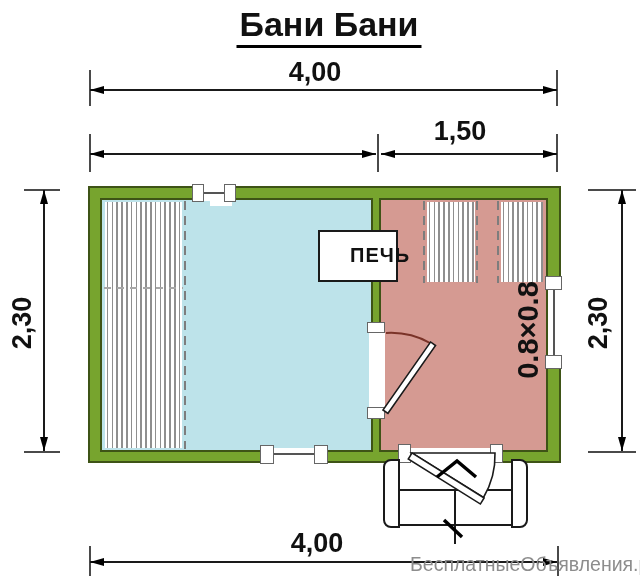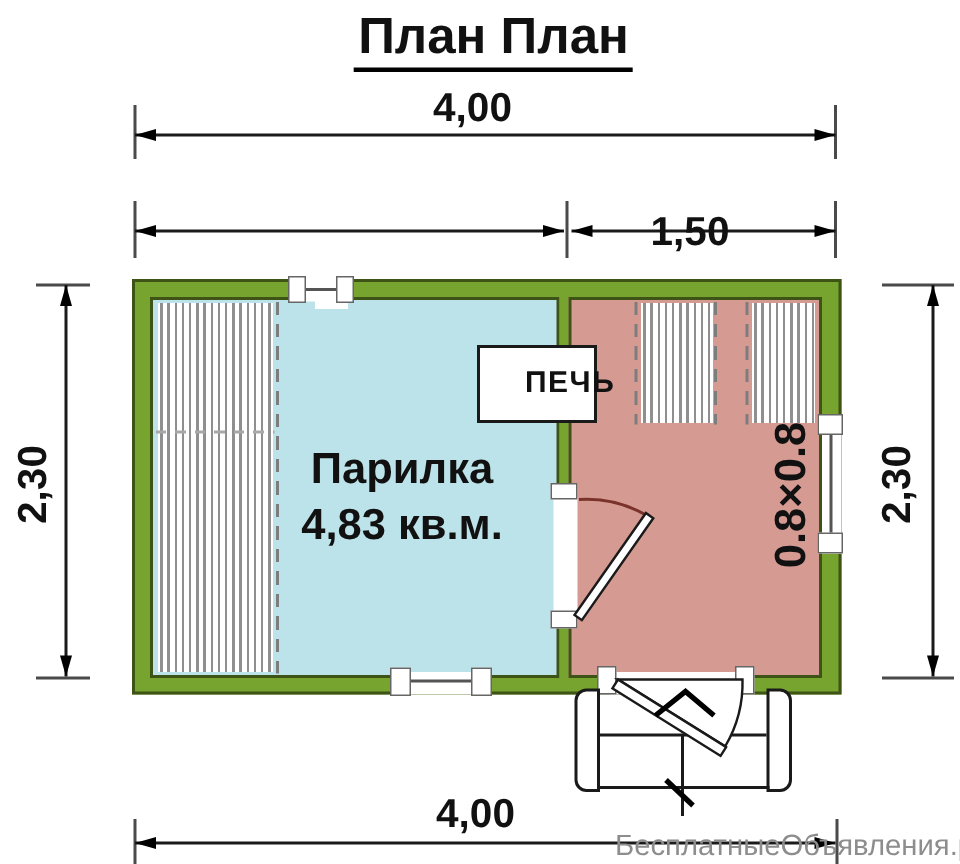--- a/index.html
+++ b/index.html
@@ -35,39 +35,39 @@
   .room-label{font-weight:bold;text-align:center;transform:translate(-50%,-50%);white-space:nowrap;}
   .rail{box-sizing:border-box;background:#ffffff;border:2px solid #1a1a1a;}
   .pline{background:#1a1a1a;}
   .watermark{font-size:19.5px;color:#8D8D8D;white-space:nowrap;}
 </style>
 </head>
 <body>
 
 <div class="stage">
 
-  <div class="abs title" style="left:329px;top:5px;">План План</div>
+  <div class="abs title" style="left:329px;top:5px;">Бани Бани</div>
 
   <div class="abs tickv" style="left:89px;top:70px;height:36px;"></div>
   <div class="abs tickv" style="left:556px;top:70px;height:36px;"></div>
   <div class="abs hline" style="left:90px;top:89px;width:467px;"></div>
   <div class="abs arrL" style="left:90px;top:85.5px;"></div>
   <div class="abs arrR" style="left:543px;top:85.5px;"></div>
   <div class="abs dim-label" style="left:315px;top:72px;">4,00</div>
 
   <div class="abs tickv" style="left:89px;top:134px;height:38px;"></div>
   <div class="abs tickv" style="left:377px;top:134px;height:38px;"></div>
   <div class="abs tickv" style="left:556px;top:134px;height:38px;"></div>
   <div class="abs hline" style="left:90px;top:153px;width:286px;"></div>
   <div class="abs arrL" style="left:90px;top:149.5px;"></div>
   <div class="abs arrR" style="left:362px;top:149.5px;"></div>
   <div class="abs hline" style="left:381px;top:153px;width:176px;"></div>
   <div class="abs arrL" style="left:381px;top:149.5px;"></div>
   <div class="abs arrR" style="left:543px;top:149.5px;"></div>
-  <div class="abs dim-label" style="left:460px;top:131px;margin-top:24px;">1,50</div>
+  <div class="abs dim-label" style="left:460px;top:131px;">1,50</div>
 
   <div class="abs tickh" style="left:24px;top:189px;width:36px;"></div>
   <div class="abs tickh" style="left:24px;top:451px;width:36px;"></div>
   <div class="abs vline" style="left:43px;top:190px;height:261px;"></div>
   <div class="abs arrU" style="left:39.5px;top:190px;"></div>
   <div class="abs arrD" style="left:39.5px;top:437px;"></div>
   <div class="abs dim-label-rot" style="left:22px;top:323px;">2,30</div>
 
   <div class="abs tickh" style="left:588px;top:189px;width:48px;"></div>
   <div class="abs tickh" style="left:588px;top:451px;width:48px;"></div>
@@ -125,24 +125,20 @@
     <path d="M 412 453 L 495 453 A 83 83 0 0 1 483.5 497.5 Z" fill="#ffffff" stroke="#1a1a1a" stroke-width="1.6"></path>
     <rect x="412" y="453" width="85" height="7" fill="#ffffff" stroke="#1a1a1a" stroke-width="1.6" transform="rotate(32 412 453)"></rect>
     <polyline points="437,477 457,461 476,477" fill="none" stroke="#000" stroke-width="3.5"></polyline>
     <line x1="444" y1="520" x2="462" y2="537" stroke="#000" stroke-width="3.5"></line>
   </svg>
 
   <div class="abs stove" style="left:318px;top:230px;width:80px;height:52px;">
     <span>ПЕЧЬ</span>
   </div>
 
-  <div class="abs room-label" style="left:268px;top:332px;font-size:29px;line-height:37px;">
-    <div>Парилка</div>
-    <div>4,83 кв.м.</div>
-  </div>
   <div class="abs room-label" style="left:528px;top:330px;font-size:29px;transform:translate(-50%,-50%) rotate(-90deg);">0.8×0.8</div>
 
   <div class="abs tickv" style="left:89px;top:546px;height:30px;"></div>
   <div class="abs tickv" style="left:557px;top:546px;height:30px;"></div>
   <div class="abs hline" style="left:90px;top:561px;width:467px;"></div>
   <div class="abs arrL" style="left:90px;top:557.5px;"></div>
   <div class="abs arrR" style="left:543px;top:557.5px;"></div>
   <div class="abs dim-label" style="left:317px;top:543px;">4,00</div>
 
   <div class="abs watermark" style="left:410px;top:553px;">БесплатныеОбъявления.рф</div>

